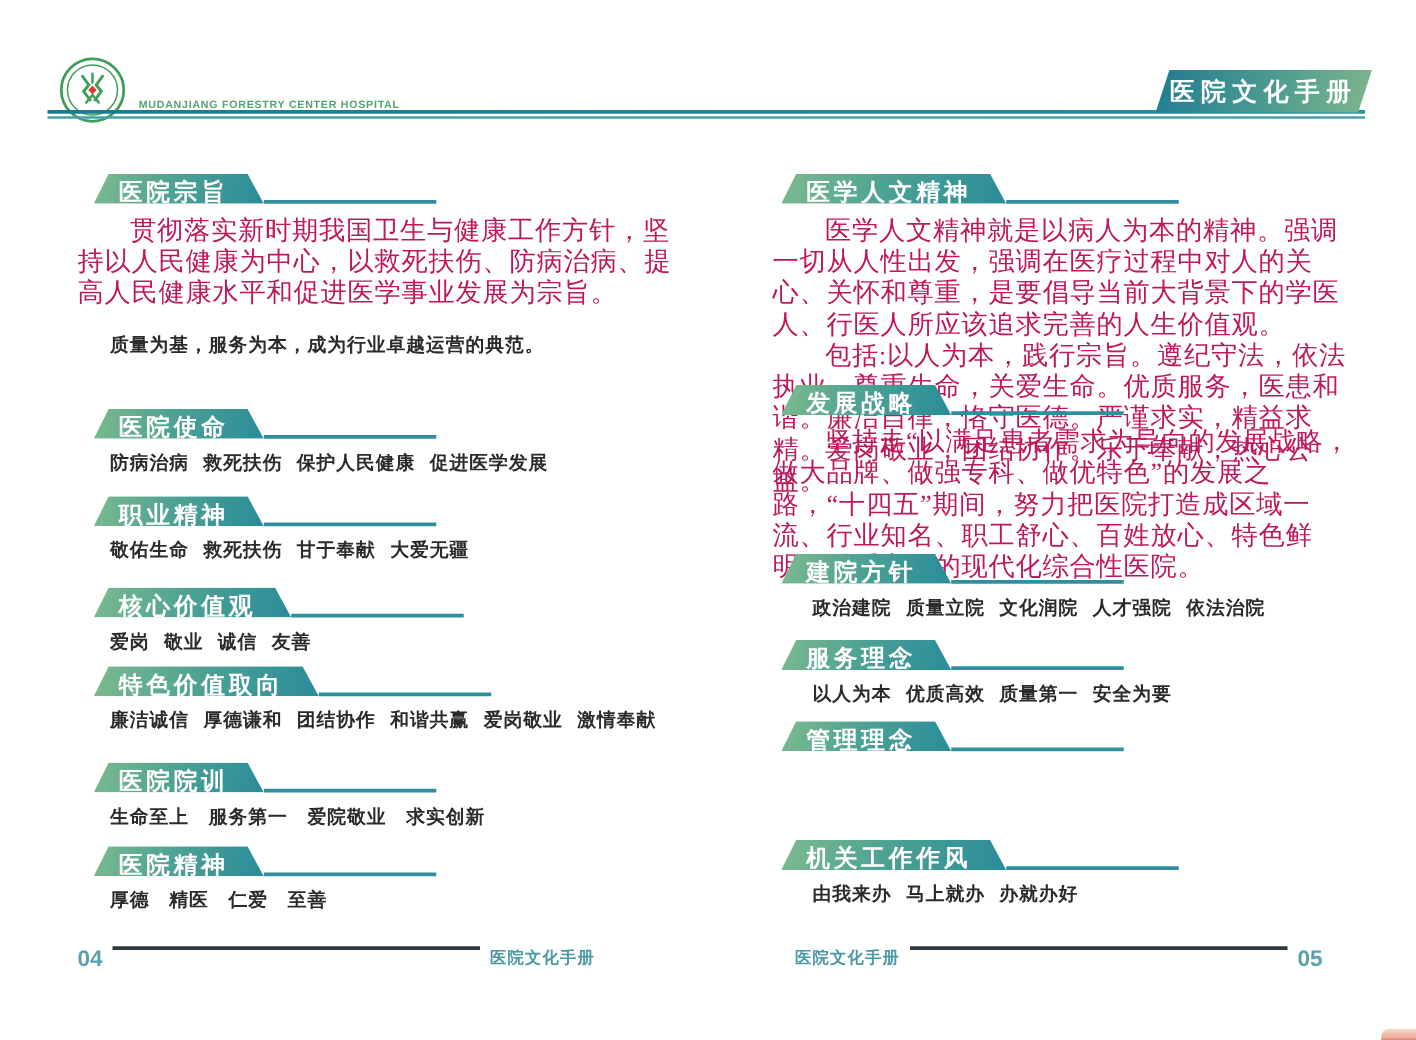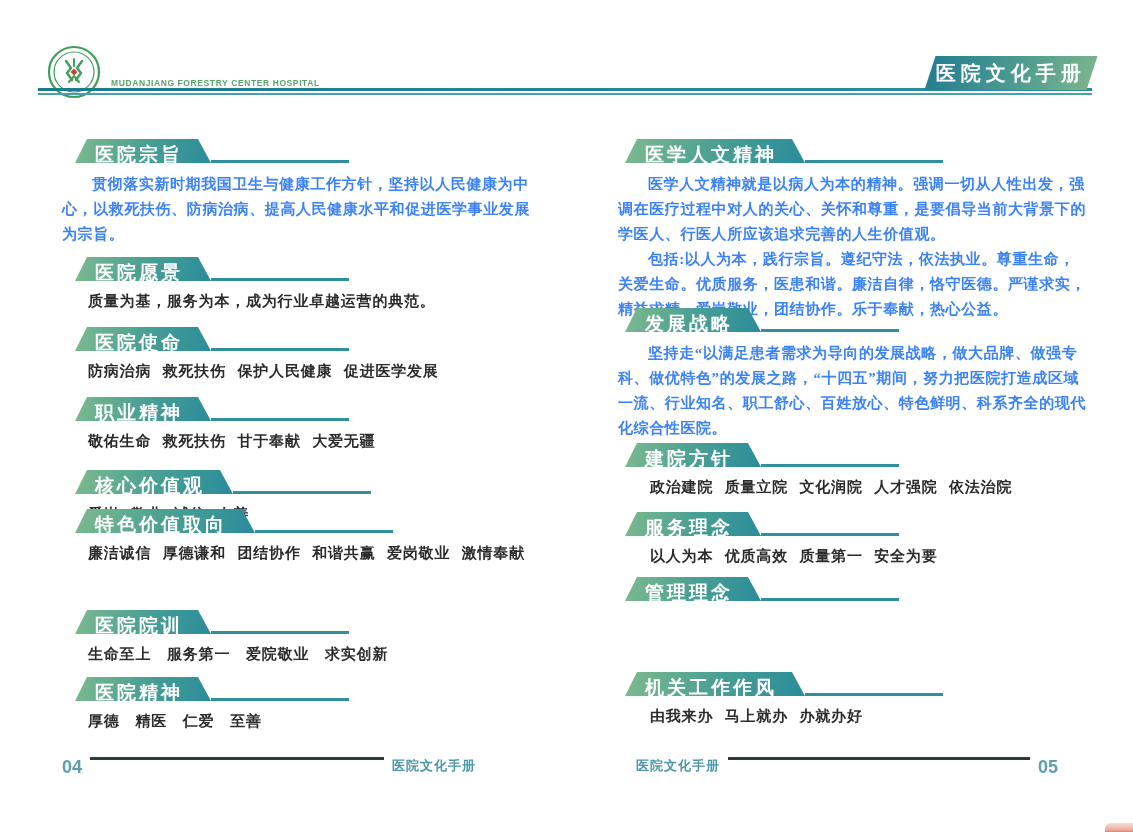--- a/index.html
+++ b/index.html
@@ -38,21 +38,21 @@
     padding:0 28px 0 20px;
     background:linear-gradient(100deg,#7cba8e 0%, #4aa093 50%, #2a8c9b 100%);
     clip-path:polygon(12px 0, calc(100% - 13px) 0, 100% 100%, 0 100%);
     color:#ffffff; font-size:19px; font-weight:700; letter-spacing:3px;
     white-space:nowrap;
   }
   .tab-line { width:138px; height:3px; background:#2f8f9c; }
 
   .para {
     font-family:"Liberation Serif", serif;
-    font-size:15px; line-height:25px; color:#3b82f6; font-weight:700;
+    font-size:21px; line-height:25px; color:#be185d; font-weight:400;
     text-indent:2em; letter-spacing:0.6px;
   }
   .list-body {
     font-family:"Liberation Serif", serif;
     font-size:15px; line-height:22px; color:#2b2b2b; font-weight:600;
     word-spacing:7px; letter-spacing:0.8px; white-space:nowrap;
   }
 
   .left-sec  { left:62px;  width:480px; }
   .right-sec { left:618px; width:472px; }
@@ -104,24 +104,20 @@
     <div class="sec-head">
         <div class="tab">医院宗旨</div>
         <div class="tab-line"></div>
       </div>
     <div class="sec-content">
         <div class="para">贯彻落实新时期我国卫生与健康工作方针，坚持以人民健康为中心，以救死扶伤、防病治病、提高人民健康水平和促进医学事业发展为宗旨。</div>
       </div>
   </div>
 
   <div class="sec left-sec" style="top:257px">
-    <div class="sec-head">
-        <div class="tab">医院愿景</div>
-        <div class="tab-line"></div>
-      </div>
     <div class="sec-content">
         <div class="list-body">质量为基，服务为本，成为行业卓越运营的典范。</div>
       </div>
   </div>
 
   <div class="sec left-sec" style="top:327px">
     <div class="sec-head">
         <div class="tab">医院使命</div>
         <div class="tab-line"></div>
       </div>
@@ -143,21 +139,21 @@
   <div class="sec left-sec" style="top:470px">
     <div class="sec-head">
         <div class="tab">核心价值观</div>
         <div class="tab-line"></div>
       </div>
     <div class="sec-content">
         <div class="list-body">爱岗 敬业 诚信 友善</div>
       </div>
   </div>
 
-  <div class="sec left-sec" style="top:509px">
+  <div class="sec left-sec" style="top:533px">
     <div class="sec-head">
         <div class="tab">特色价值取向</div>
         <div class="tab-line"></div>
       </div>
     <div class="sec-content">
         <div class="list-body">廉洁诚信 厚德谦和 团结协作 和谐共赢 爱岗敬业 激情奉献</div>
       </div>
   </div>
 
   <div class="sec left-sec" style="top:610px">

